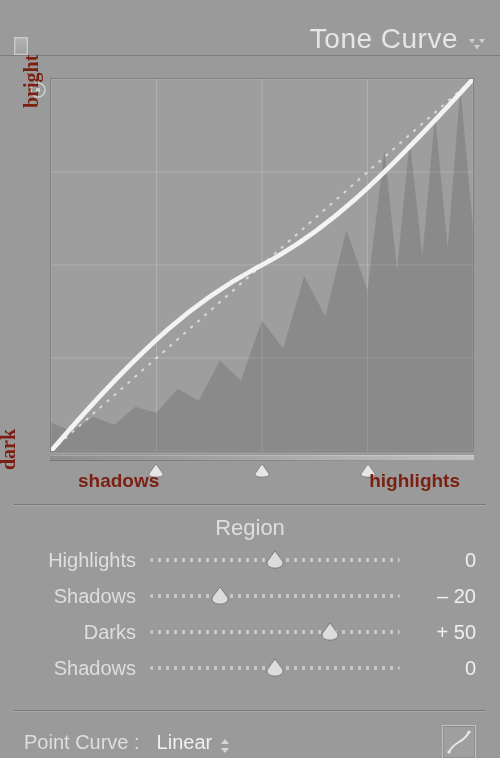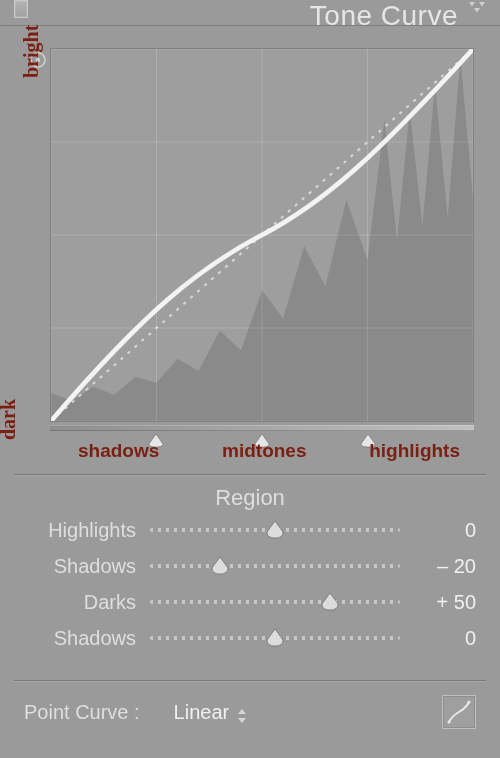--- a/index.html
+++ b/index.html
@@ -7,23 +7,23 @@
     width: 500px; height: 758px;
     background: #9a9a9a;
     overflow: hidden;
     position: relative;
   }
   .panel {
     position: absolute; left: 0; top: 0; right: 0; bottom: 0;
     background: #9a9a9a;
   }
   .header {
-    height: 26px;
+    height: 56px;
     display: flex;
-    align-items: flex-start;
+    align-items: flex-end;
     padding: 0 14px;
     border-bottom: 1px solid rgba(0,0,0,0.18);
   }
   .header .toggle-box {
     width: 14px; height: 18px;
     border: 1px solid #c9c9c9;
     background: linear-gradient(#b3b3b3,#a1a1a1);
     box-shadow: inset 0 0 0 1px rgba(255,255,255,0.15);
   }
   .header .title {
@@ -154,21 +154,21 @@
     width: 62px;
     text-align: right;
     color: #f0f0f0;
     font-size: 20px;
     font-weight: 400;
   }
   .footer {
     padding: 14px 24px 0 24px;
     display: flex;
     align-items: center;
-    gap: 24px;
+    gap: 7px;
   }
   .footer .pc-label {
     color: #dedede;
     font-size: 20px;
     font-weight: 300;
   }
   .footer .pc-select {
     display: inline-flex;
     align-items: center;
     gap: 8px;
@@ -251,21 +251,20 @@
       </div>
       <div class="range-handle" style="left:75%">
         <svg width="16" height="14" viewBox="0 0 16 14">
             <path d="M8 0 L15 10 Q15 13 8 13 Q1 13 1 10 Z" fill="#e6e6e6" stroke="rgba(0,0,0,0.25)"></path>
           </svg>
       </div>
     </div>
 
     <div class="x-labels">
       <span>shadows</span>
-      <span>midtones</span>
       <span>highlights</span>
     </div>
   </div>
 
   <div class="divider"></div>
 
   <div class="region">
     <div class="region-title">Region</div>
 
     <div class="slider-row">

